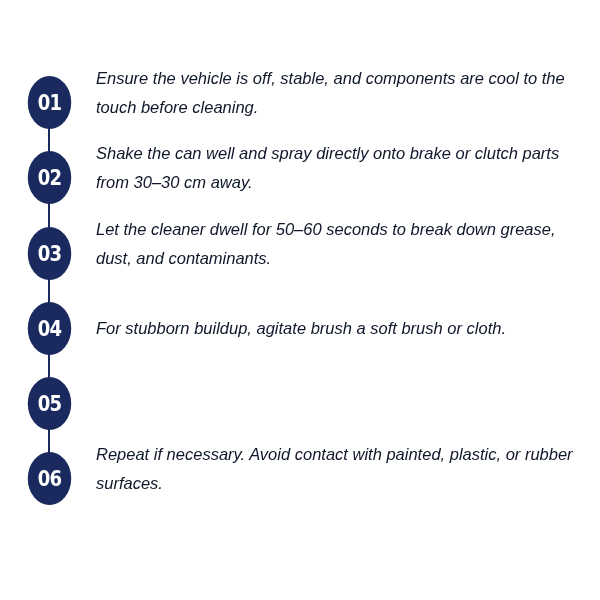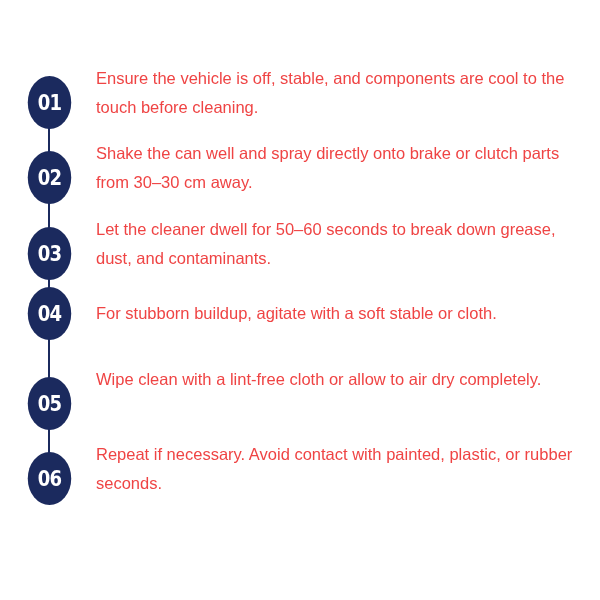--- a/index.html
+++ b/index.html
@@ -38,23 +38,24 @@
       font-weight: bold;
       font-size: 22px;
       letter-spacing: -1px;
       transform: scaleX(0.82);
     }
     .text {
       position: absolute;
       left: 73px;
       top: -12px;
       width: 495px;
-      color: #ef4444;
+      color: #0f172a;
       font-size: 16.5px;
       line-height: 29px;
+      font-style: italic;
     }
     .text.single { top: 12px; }
   </style>
 </head>
 <body>
 
 <div class="timeline">
   <div class="connector" style="top:128px; height:325px;"></div>
 
   <div class="step" style="top:76px;">
@@ -71,33 +72,32 @@
     <div class="text">Shake the can well and spray directly onto brake or clutch parts from 30–30 cm away.</div>
   </div>
 
   <div class="step" style="top:227px;">
     <div class="badge">
         <span>03</span>
       </div>
     <div class="text">Let the cleaner dwell for 50–60 seconds to break down grease, dust, and contaminants.</div>
   </div>
 
-  <div class="step" style="top:287px;">
+  <div class="step" style="top:302px;">
     <div class="badge">
         <span>04</span>
       </div>
-    <div class="text single">For stubborn buildup, agitate with a soft stable or cloth.</div>
+    <div class="text single">For stubborn buildup, agitate brush a soft brush or cloth.</div>
   </div>
 
   <div class="step" style="top:377px;">
     <div class="badge">
         <span>05</span>
       </div>
-    <div class="text">Wipe clean with a lint-free cloth or allow to air dry completely.</div>
   </div>
 
   <div class="step" style="top:452px;">
     <div class="badge">
         <span>06</span>
       </div>
-    <div class="text">Repeat if necessary. Avoid contact with painted, plastic, or rubber seconds.</div>
+    <div class="text">Repeat if necessary. Avoid contact with painted, plastic, or rubber surfaces.</div>
   </div>
 </div>
 
 </body></html>

